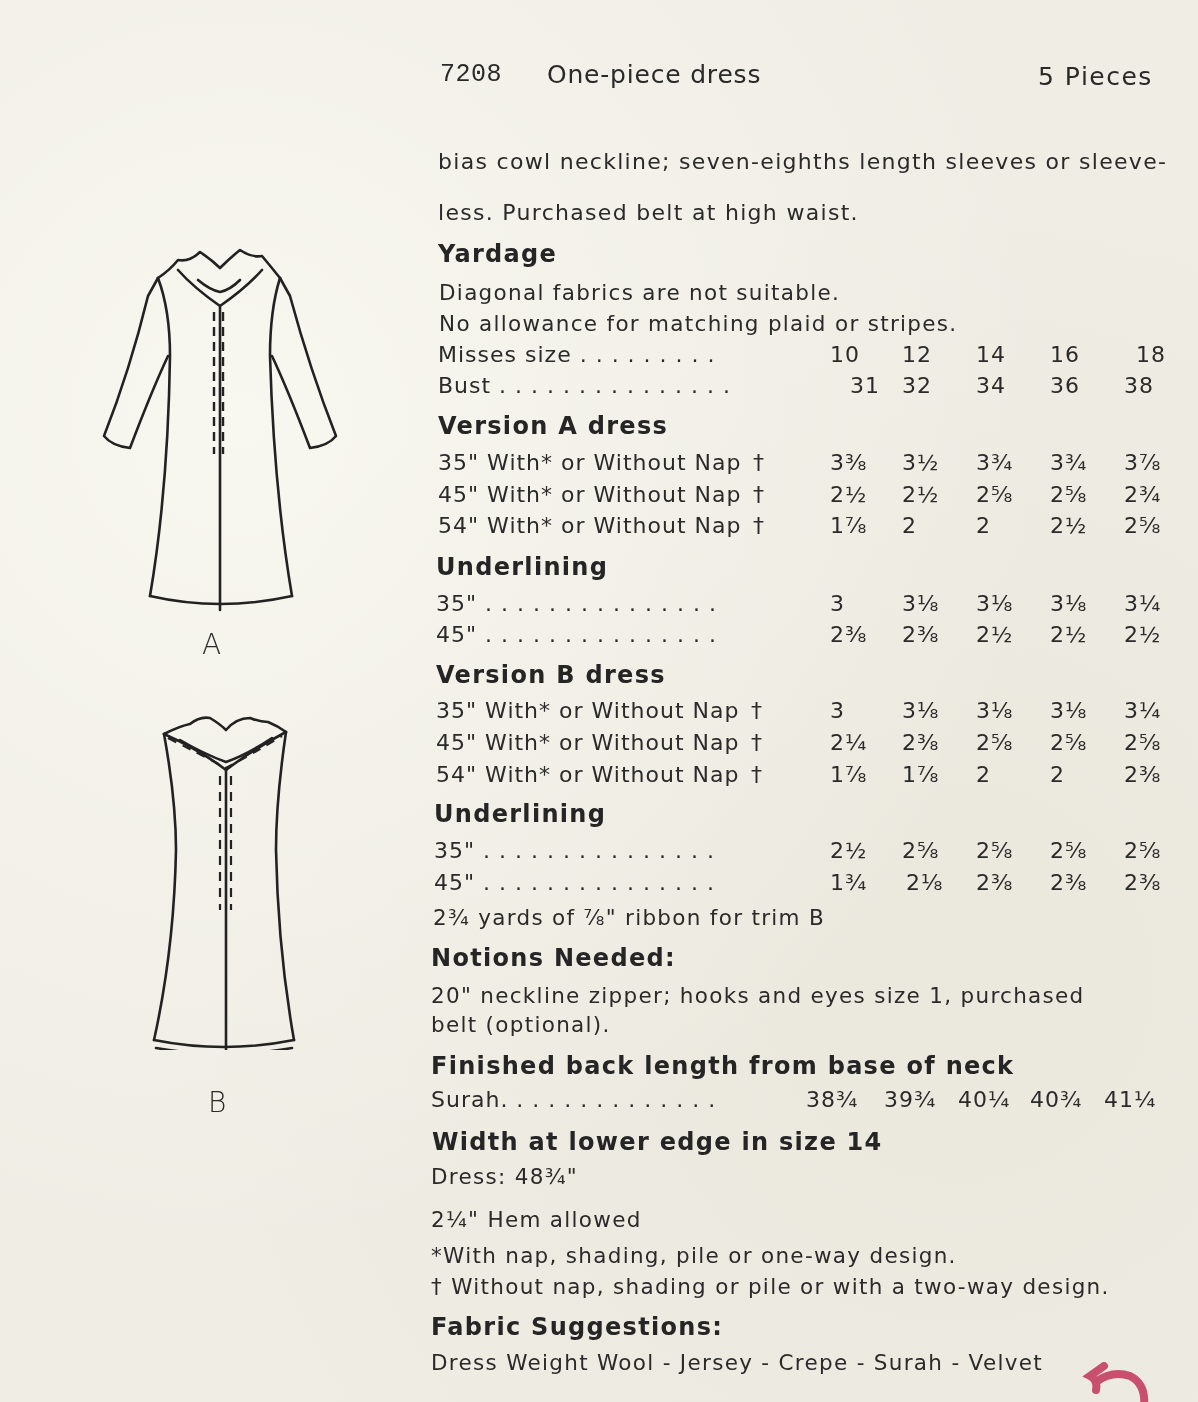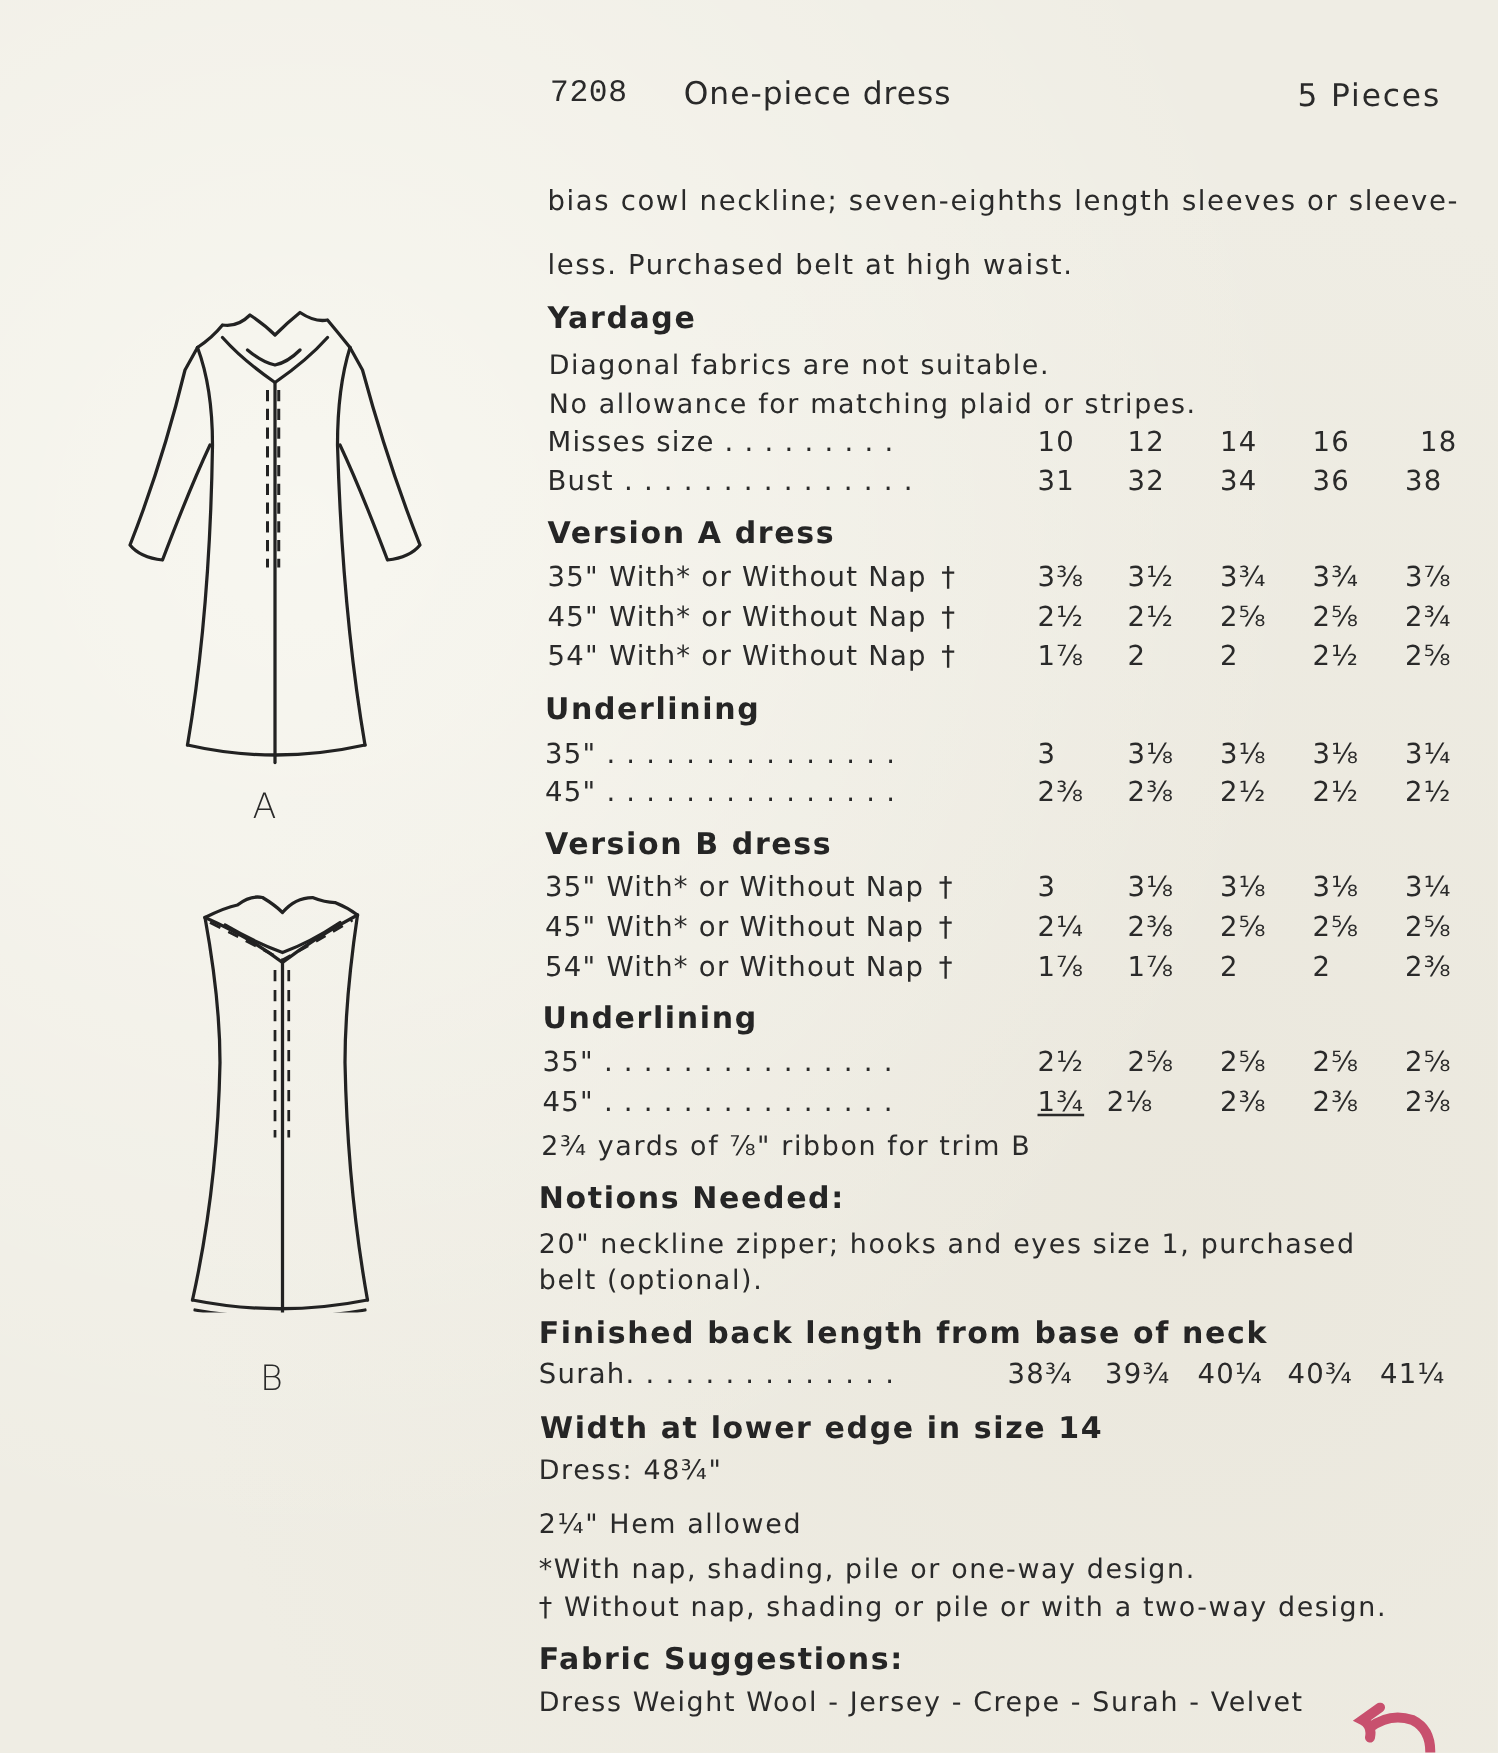--- a/index.html
+++ b/index.html
@@ -113,21 +113,21 @@
       <div class="row" style="top:342px; left:438px;">
         <span class="label">Misses size . . . . . . . . .</span>
         <span class="cell" style="left:392px;">10</span>
         <span class="cell" style="left:464px;">12</span>
         <span class="cell" style="left:538px;">14</span>
         <span class="cell" style="left:612px;">16</span>
         <span class="cell" style="left:698px;">18</span>
       </div>
       <div class="row" style="top:373px; left:438px;">
         <span class="label">Bust . . . . . . . . . . . . . . .</span>
-        <span class="cell" style="left:392px;">31</span>
+        <span class="cell" style="left:412px;">31</span>
         <span class="cell" style="left:464px;">32</span>
         <span class="cell" style="left:538px;">34</span>
         <span class="cell" style="left:612px;">36</span>
         <span class="cell" style="left:686px;">38</span>
       </div>
       <div class="abs heading" style="left:438px; top:412px;">Version A dress</div>
       <div class="row" style="top:450px; left:438px;">
         <span class="label">35" With* or Without Nap</span>
         <span style="position:absolute; top:0; left:315px; font-size:22px;">†</span>
         <span class="cell" style="left:392px;">3⅜</span>
@@ -203,22 +203,22 @@
       <div class="row" style="top:838px; left:434px;">
         <span class="label">35" . . . . . . . . . . . . . . .</span>
         <span class="cell" style="left:396px;">2½</span>
         <span class="cell" style="left:468px;">2⅝</span>
         <span class="cell" style="left:542px;">2⅝</span>
         <span class="cell" style="left:616px;">2⅝</span>
         <span class="cell" style="left:690px;">2⅝</span>
       </div>
       <div class="row" style="top:870px; left:434px;">
         <span class="label">45" . . . . . . . . . . . . . . .</span>
-        <span class="cell" style="left:396px;text-decoration:underline;">1¾</span>
-        <span class="cell" style="left:440px;text-align:center;">2⅛</span>
+        <span class="cell" style="left:396px;">1¾</span>
+        <span class="cell" style="left:472px;">2⅛</span>
         <span class="cell" style="left:542px;">2⅜</span>
         <span class="cell" style="left:616px;">2⅜</span>
         <span class="cell" style="left:690px;">2⅜</span>
       </div>
       <div class="row" style="top:1087px; left:431px;">
         <span class="label">Surah. . . . . . . . . . . . . .</span>
         <span class="cell" style="left:375px;">38¾</span>
         <span class="cell" style="left:453px;">39¾</span>
         <span class="cell" style="left:527px;">40¼</span>
         <span class="cell" style="left:599px;">40¾</span>

